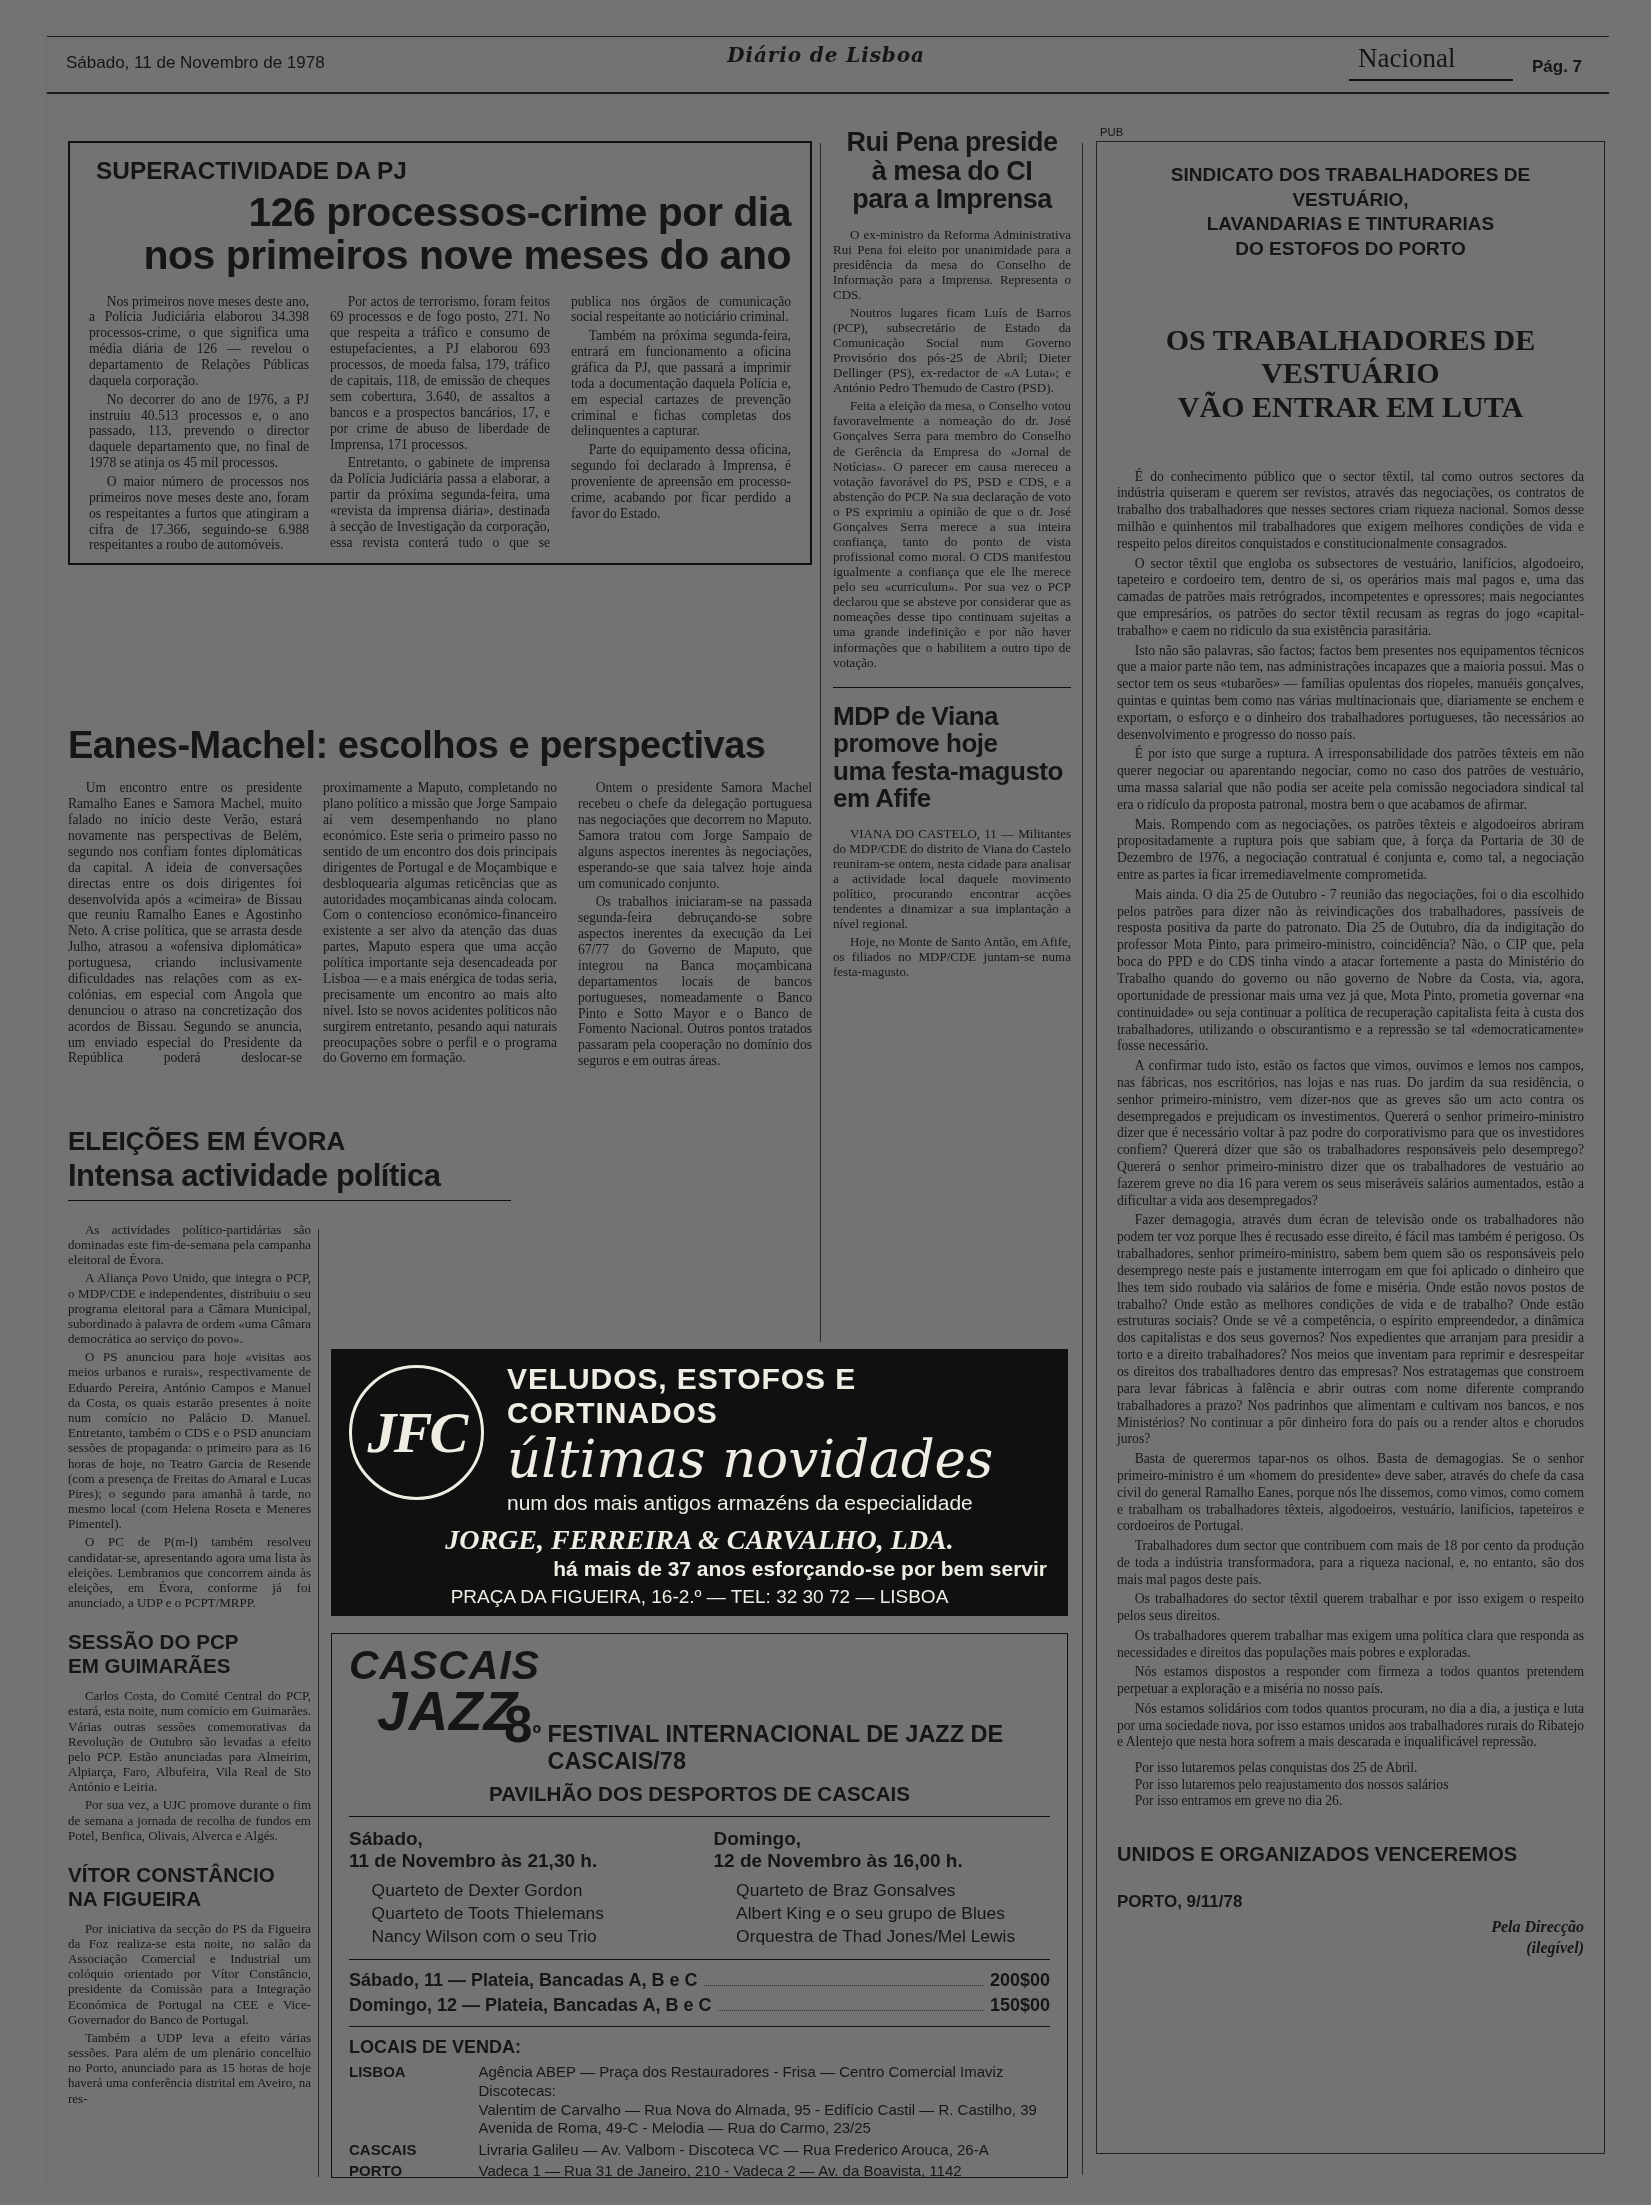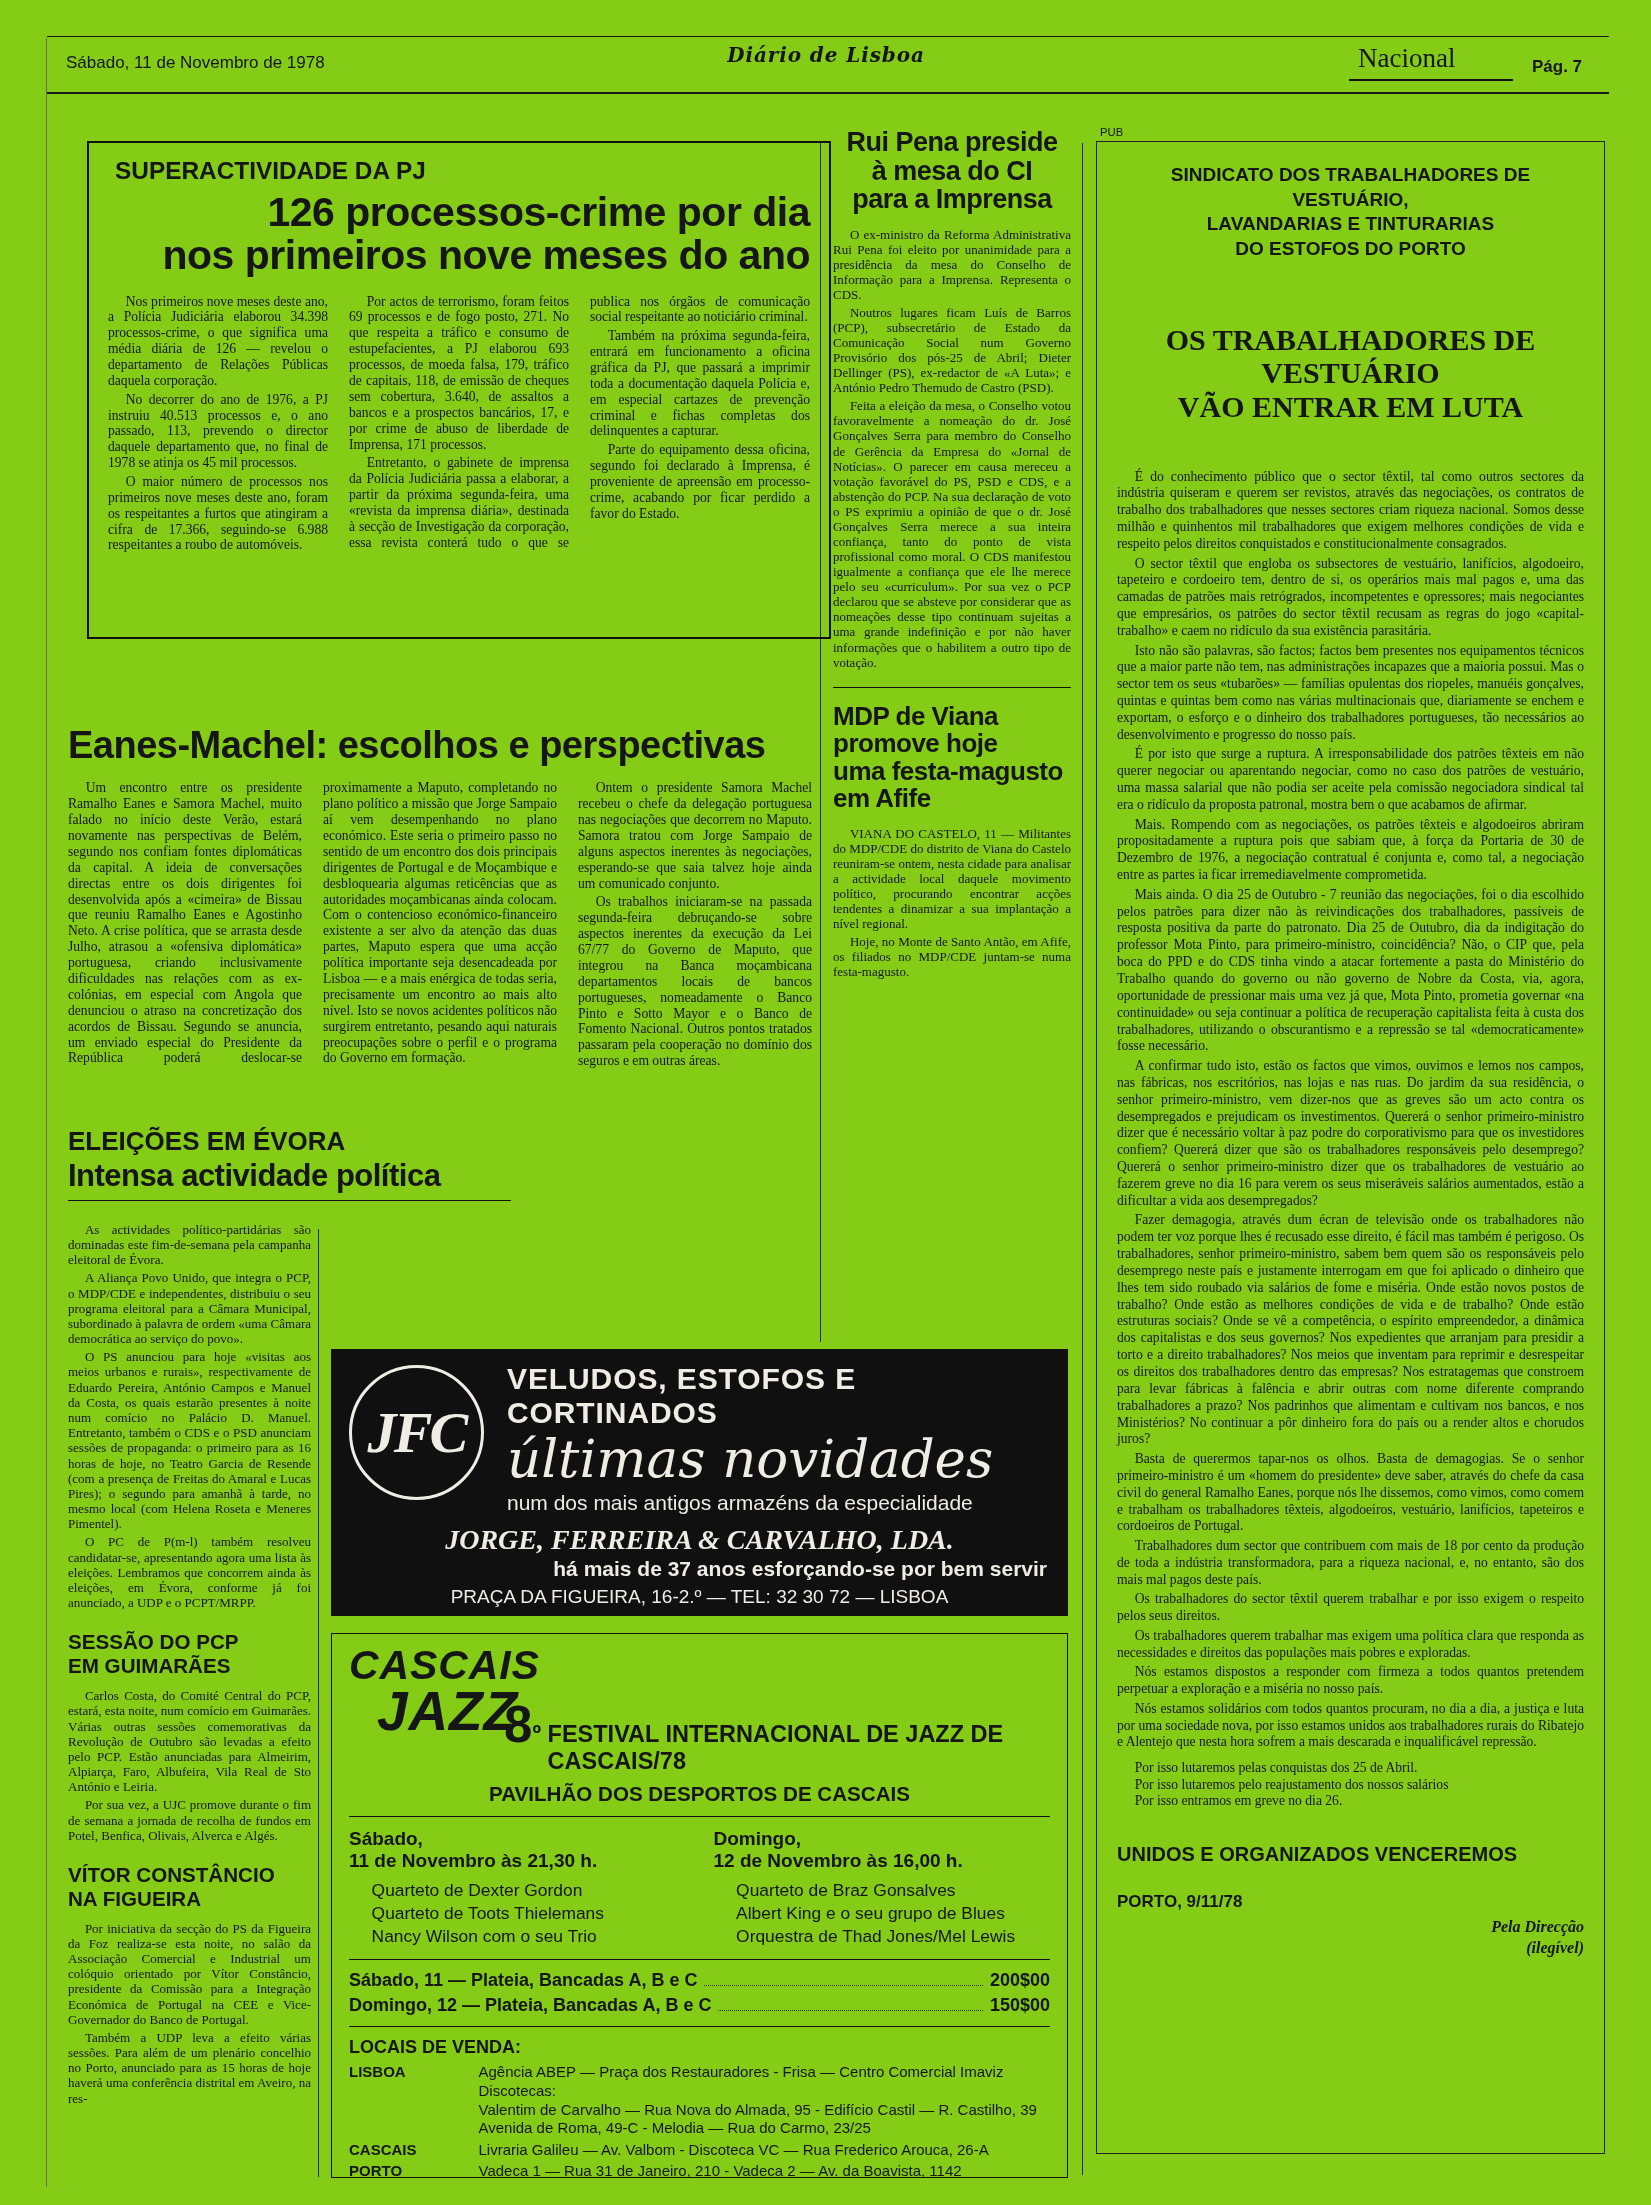--- a/index.html
+++ b/index.html
@@ -1,37 +1,37 @@
 <!DOCTYPE html>
 <html style="font-size:7.5px"><head>
 <meta charset="utf-8">
 <style>
   * { box-sizing: border-box; margin: 0; padding: 0; }
   html,body { background:#c9c6bf; }
   body { font-family:"Liberation Serif", serif; color:#161616; }
-  .page { position:relative; width:1652px; height:2205px; background:#84cc16; overflow:hidden; }
+  .page { position:relative; width:1652px; height:2205px; background:#737373; overflow:hidden; }
 
   
   .hline { position:absolute; background:#1a1a1a; }
   .vline { position:absolute; background:#2a2a2a; width:1.4px; }
 
   
   .hdr-date { position:absolute; left:66px; top:53px; font-family:"Liberation Sans",sans-serif; font-size:17px; }
   .masthead { position:absolute; left:50%; transform:translateX(-50%); top:43px; font-family:"DejaVu Serif",serif; font-style:italic; font-weight:bold; font-size:20px; letter-spacing:0.9px; }
   .hdr-section { position:absolute; left:1358px; top:43px; font-size:27px; font-family:"Liberation Serif",serif; }
   .hdr-section-rule { position:absolute; left:1349px; top:79px; width:164px; height:2.3px; background:#111; }
   .hdr-page { position:absolute; left:1532px; top:57px; font-family:"Liberation Sans",sans-serif; font-weight:bold; font-size:17px; }
 
   
   .paras p { margin:0 0 2.8px 0; text-indent:1.3em; text-align:justify; hyphens:auto; }
   .kicker { font-family:"Liberation Sans",sans-serif; font-weight:bold; }
   .headline { font-family:"Liberation Sans",sans-serif; font-weight:bold; line-height:1.06; letter-spacing:-0.5px; white-space:pre-line; }
 
   
-  .pj-box { position:absolute; left:68px; top:141px; width:744px; height:498px; border:2.8px solid #111; padding:14px 19px; overflow:hidden;margin-left:19px; }
+  .pj-box { position:absolute; left:68px; top:141px; width:744px; height:424px; border:2.8px solid #111; padding:14px 19px; overflow:hidden; }
   .pj-kicker { font-size:24.4px; margin-left:7px; }
   .pj-head { font-size:41px; text-align:right; margin-top:5.6px; }
   .pj-body { margin-top:16px; font-size:13.6px; line-height:1.17; column-count:3; column-gap:21px; }
 
   
   .mid-col { position:absolute; left:833px; top:128px; width:238px; height:1201px; overflow:hidden; }
   .rp-head { font-size:27px; text-align:center; }
   .mid-col .body { margin-top:13px; font-size:13px; line-height:1.16; }
   .mid-rule { border-top:1.9px solid #111; margin:17px 0 15px 0; }
   .mdp-head { font-size:26px; }

